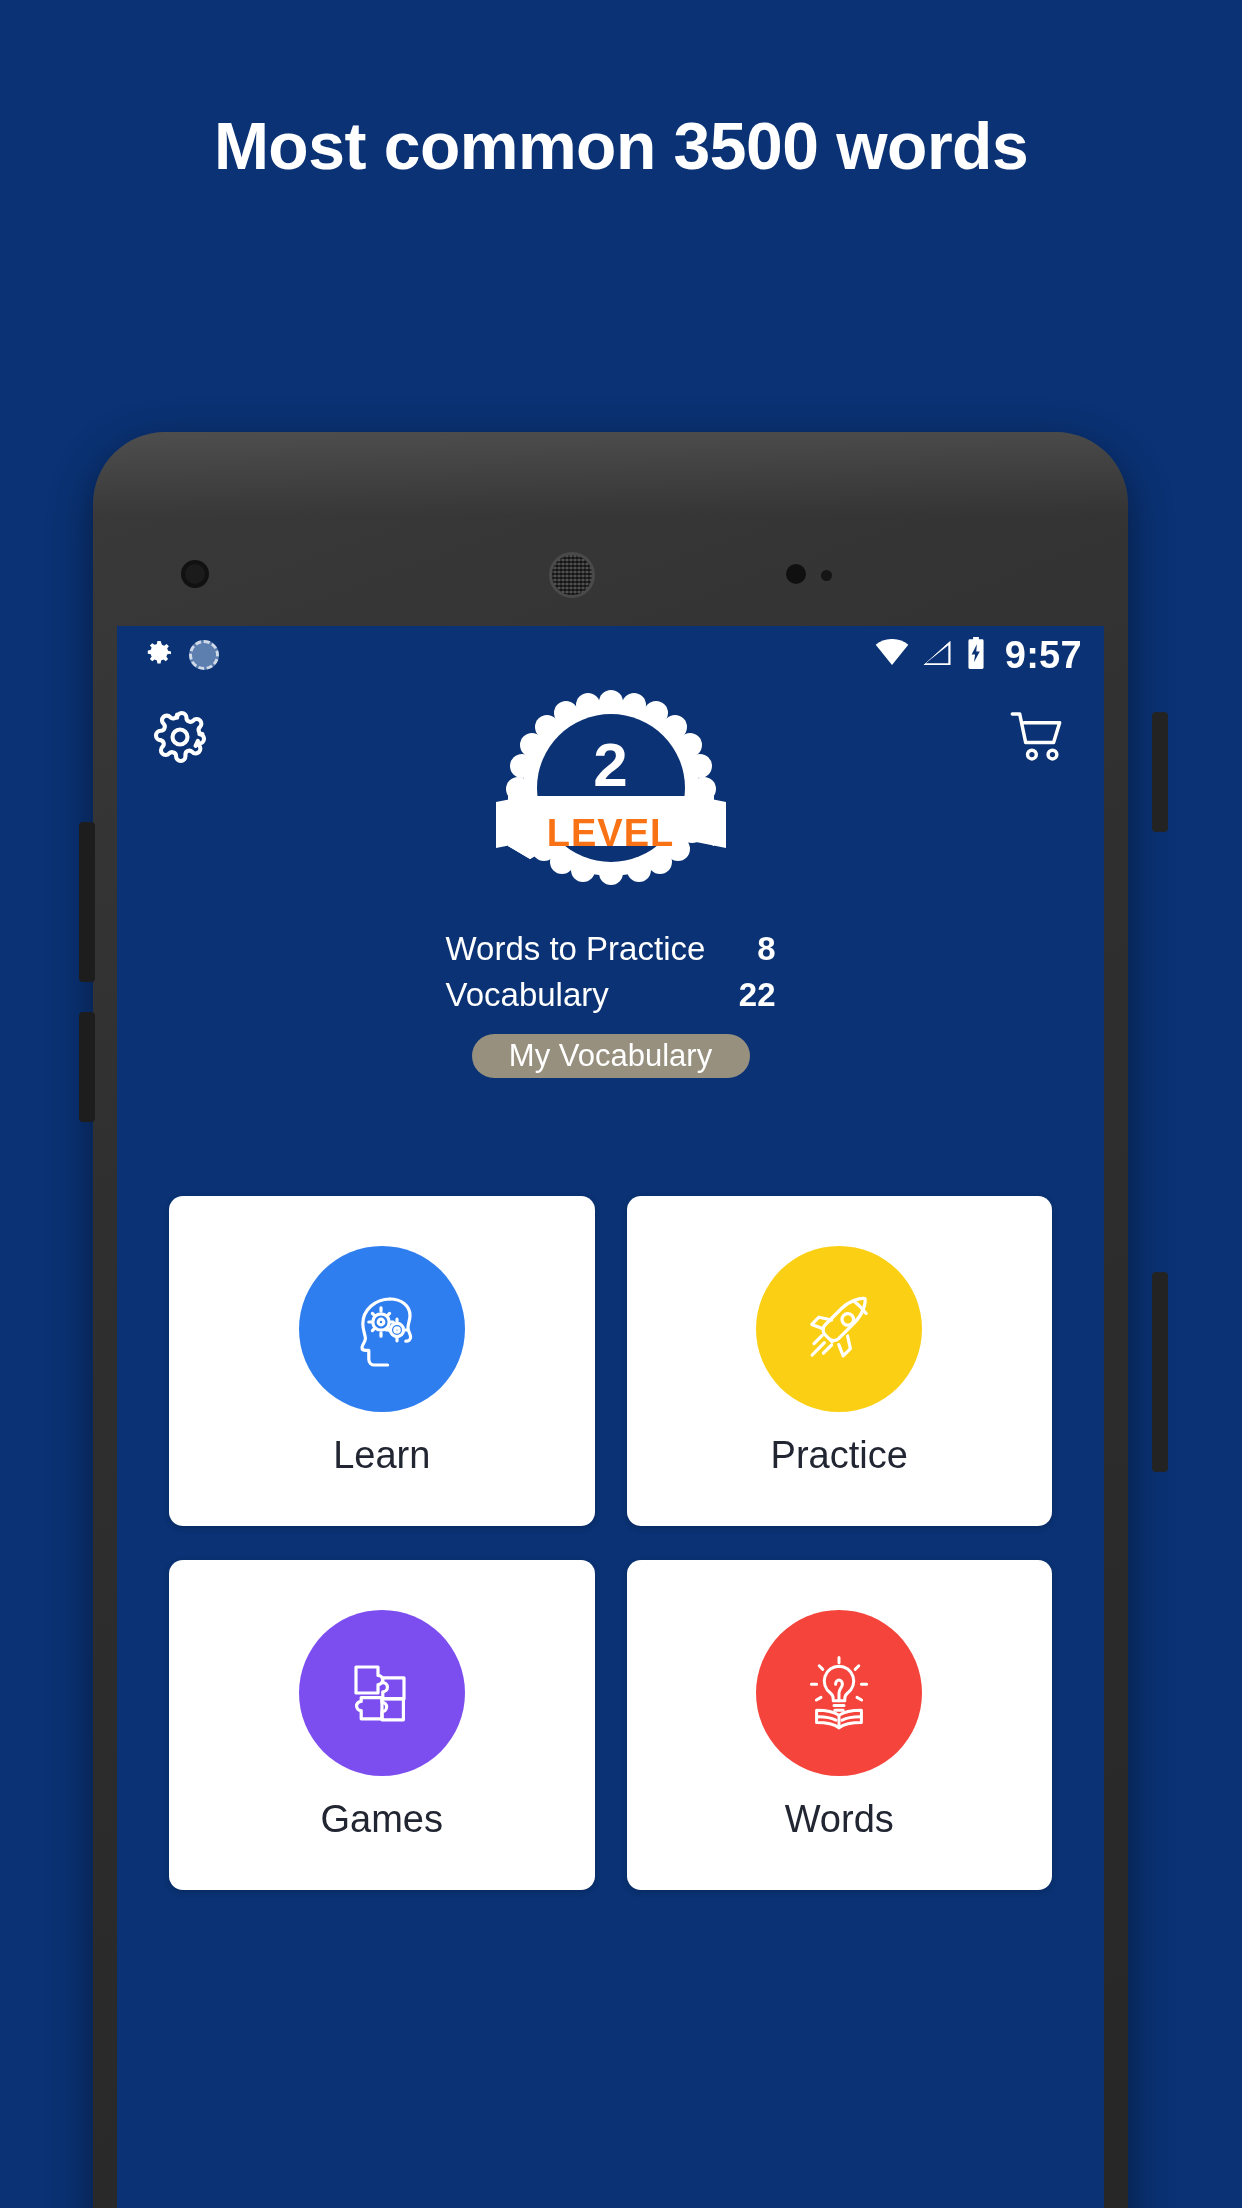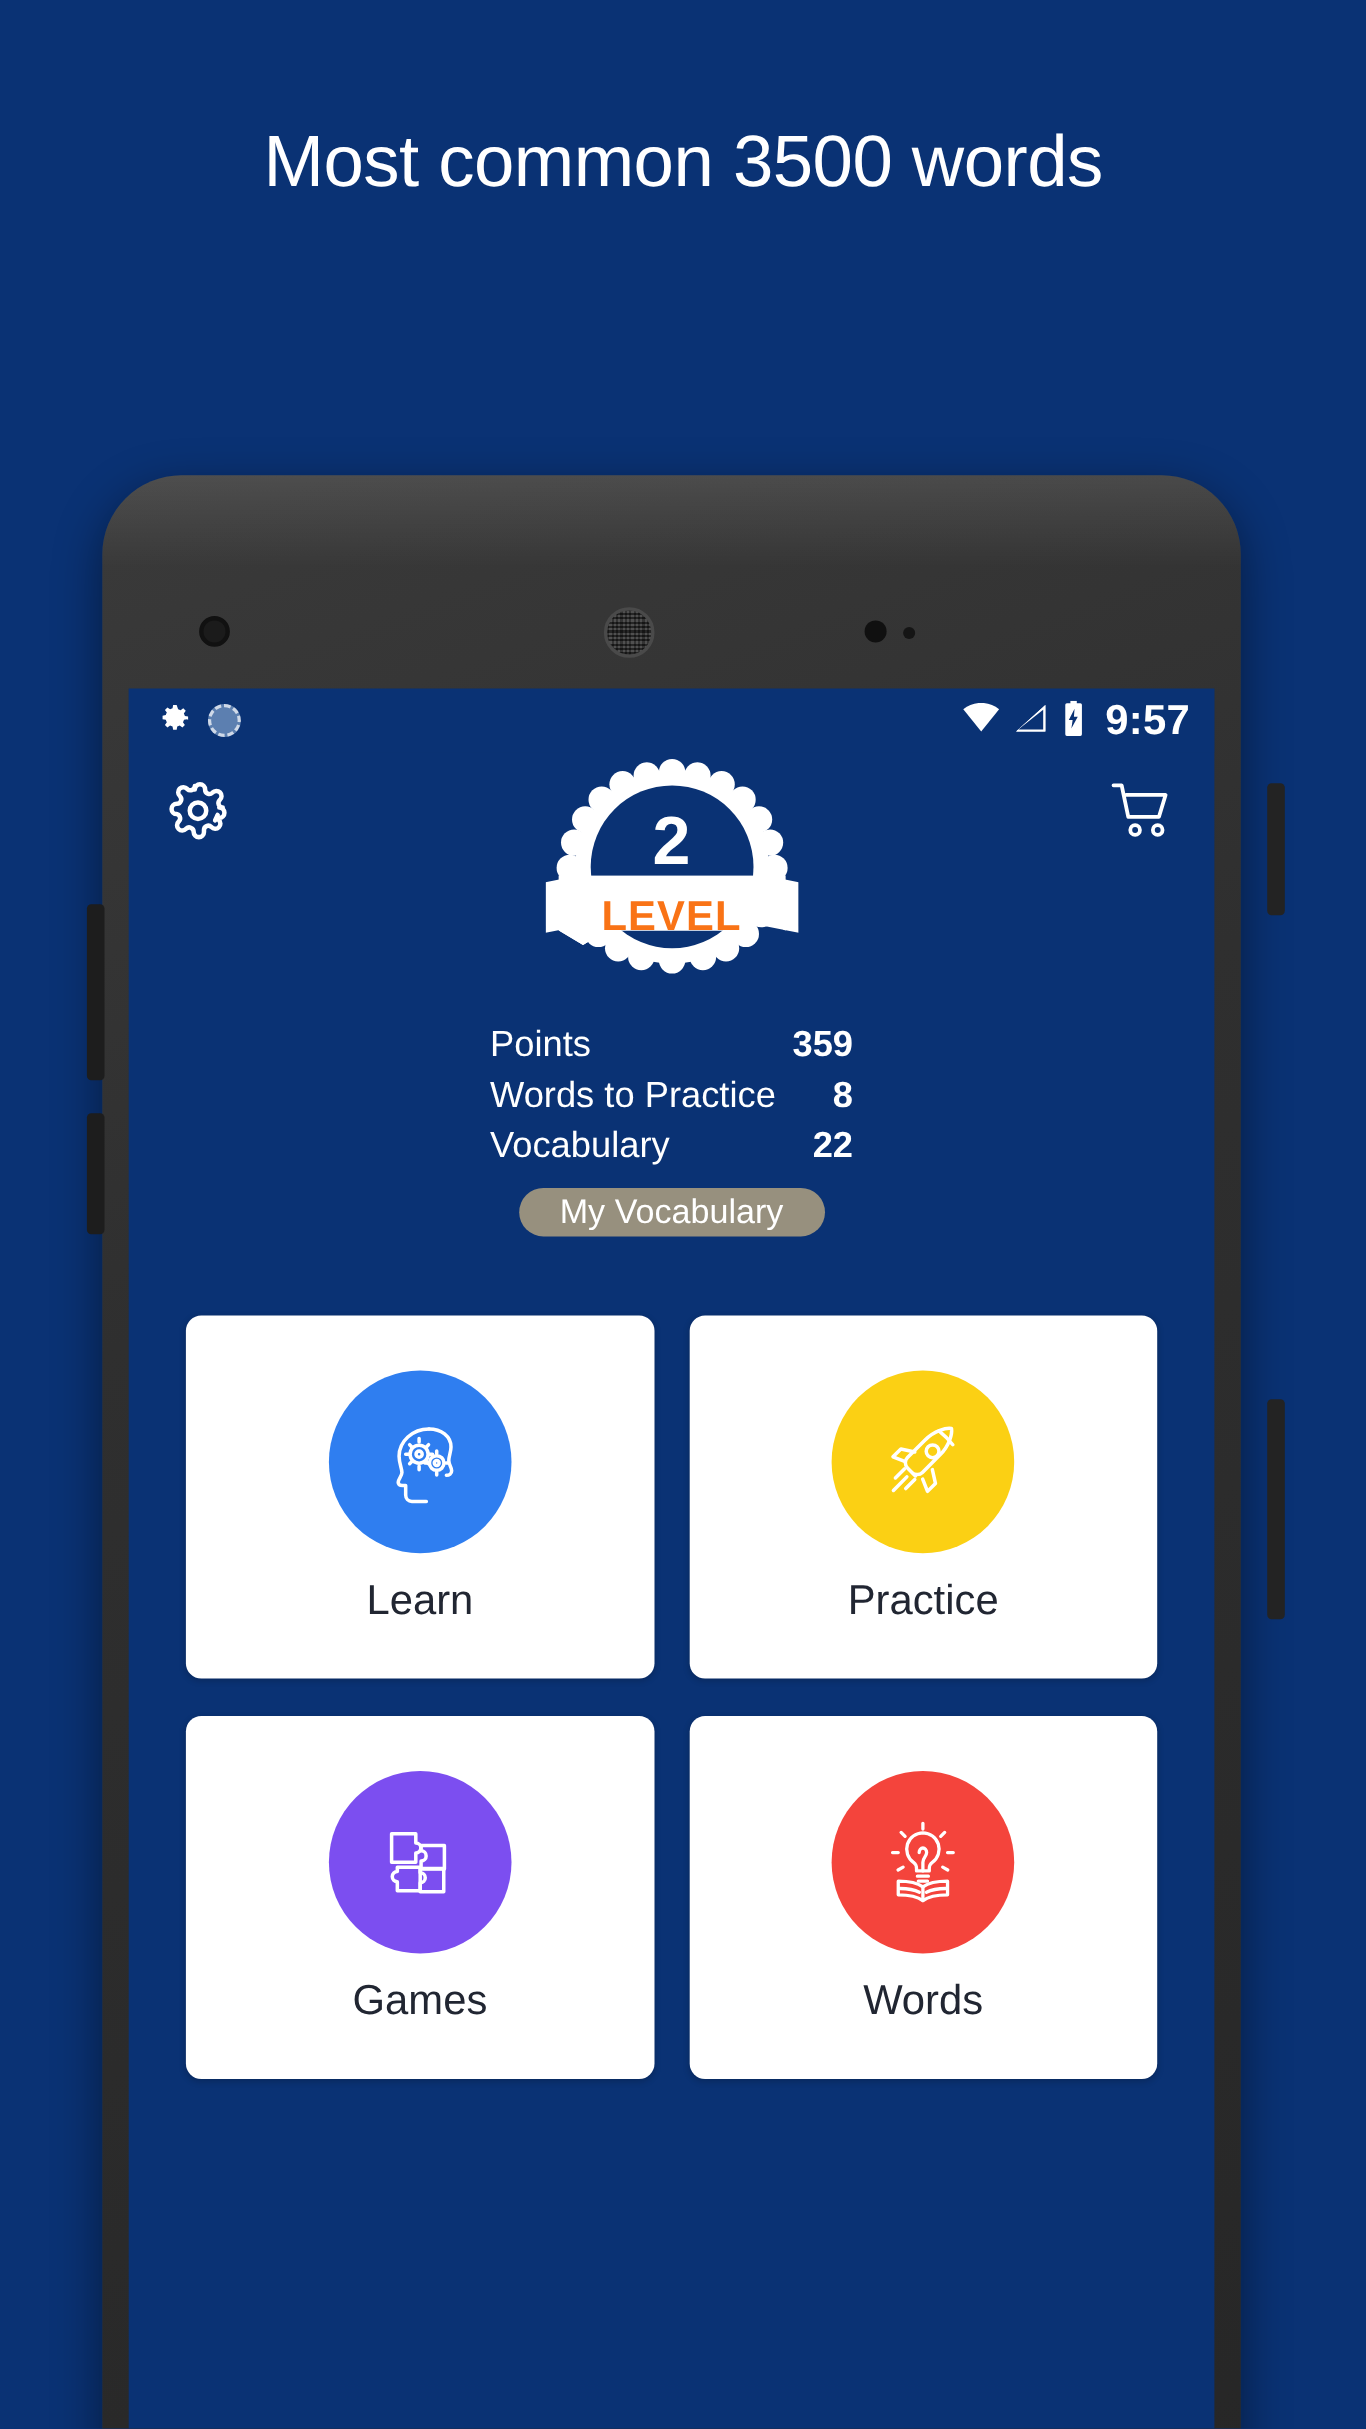--- a/index.html
+++ b/index.html
@@ -20,21 +20,21 @@
   }
 
   
   .headline {
     position: absolute;
     left: 0; right: 0;
     top: 112px;
     text-align: center;
     color: #ffffff;
     font-size: 66px;
-    font-weight: normal;
+    font-weight: bold;
     letter-spacing: -0.5px;
     line-height: 1.05;
     white-space: nowrap;
   }
 
   
   .phone {
     position: absolute;
     left: 93px;
     top: 432px;
@@ -369,24 +369,20 @@
             <path d="M230 120 L200 114 L200 160 L230 166 z" fill="#ffffff"></path>
           </svg>
           <div class="badge-num">2</div>
           <div class="badge-level">LEVEL</div>
         </div>
       </div>
 
       <div class="stats">
         <div class="stat-table">
           <div class="stat-row">
-            <span class="stat-label">Points</span>
-            <span class="stat-value">359</span>
-          </div>
-          <div class="stat-row">
             <span class="stat-label">Words to Practice</span>
             <span class="stat-value">8</span>
           </div>
           <div class="stat-row">
             <span class="stat-label">Vocabulary</span>
             <span class="stat-value">22</span>
           </div>
         </div>
         <button class="vocab-btn">My Vocabulary</button>
       </div>

